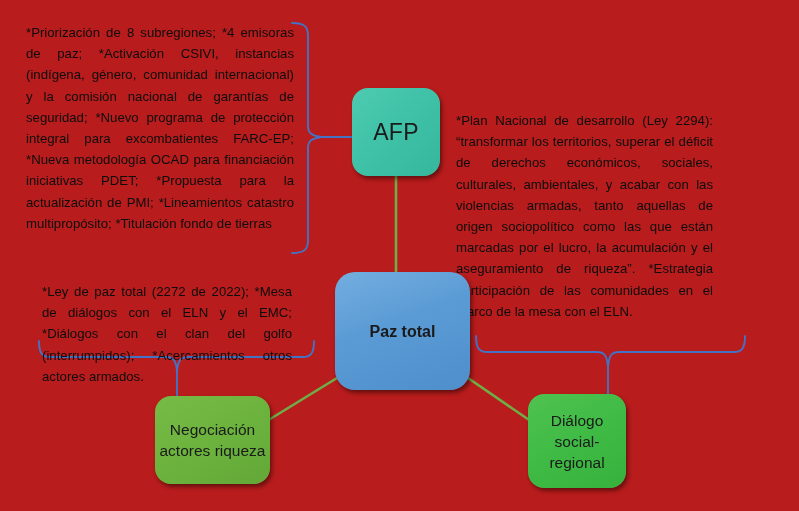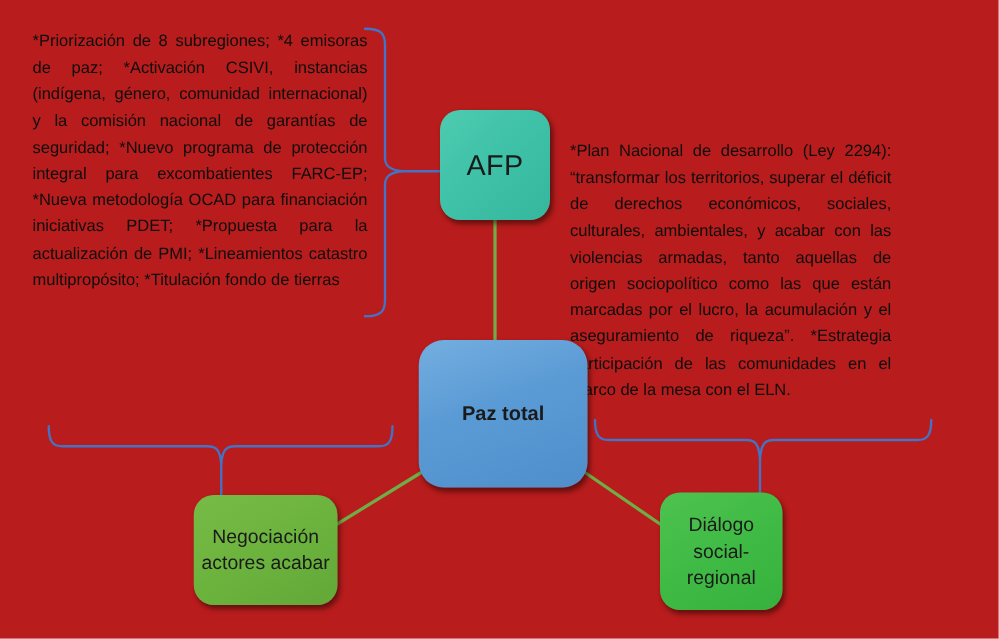--- a/index.html
+++ b/index.html
@@ -148,32 +148,33 @@
              L 597 352
              C 604 352, 607 355, 608 367
              C 609 355, 612 352, 619 352
              L 734 352
              C 742 352, 745 348, 745 336" fill="none" stroke="#4472c4" stroke-width="1.9" stroke-linecap="round" stroke-linejoin="round"></path>
     <line x1="608" y1="367" x2="608" y2="394" stroke="#4472c4" stroke-width="1.9" stroke-linecap="round"></line>
   </svg>
 
   <div class="textblock" id="tb-afp">*Priorización de 8 subregiones; *4 emisoras de paz; *Activación CSIVI, instancias (indígena, género, comunidad internacional) y la comisión nacional de garantías de seguridad; *Nuevo programa de protección integral para excombatientes FARC-EP; *Nueva metodología OCAD para financiación iniciativas PDET; *Propuesta para la actualización de PMI; *Lineamientos catastro multipropósito; *Titulación fondo de tierras</div>
 
+  <div class="textblock" id="tb-neg">*Ley de paz total (2272 de 2022); *Mesa de diálogos con el ELN y el EMC; *Diálogos con el clan del golfo (interrumpidos); *Acercamientos otros actores armados.</div>
 
   <div class="textblock" id="tb-dial">*Plan Nacional de desarrollo (Ley 2294): “transformar los territorios, superar el déficit de derechos económicos, sociales, culturales, ambientales, y acabar con las violencias armadas, tanto aquellas de origen sociopolítico como las que están marcadas por el lucro, la acumulación y el aseguramiento de riqueza”. *Estrategia participación de las comunidades en el marco de la mesa con el ELN.</div>
 
   <div class="node" id="node-afp">
     <span class="node-label">AFP</span>
   </div>
 
   <div class="node" id="node-paz">
     <span class="node-label">Paz total</span>
   </div>
 
   <div class="node" id="node-neg">
-    <span class="node-label">Negociación actores acabar</span>
+    <span class="node-label">Negociación actores riqueza</span>
   </div>
 
   <div class="node" id="node-dial">
     <span class="node-label">Diálogo social-regional</span>
   </div>
 
 </div>
 
 </body></html>

